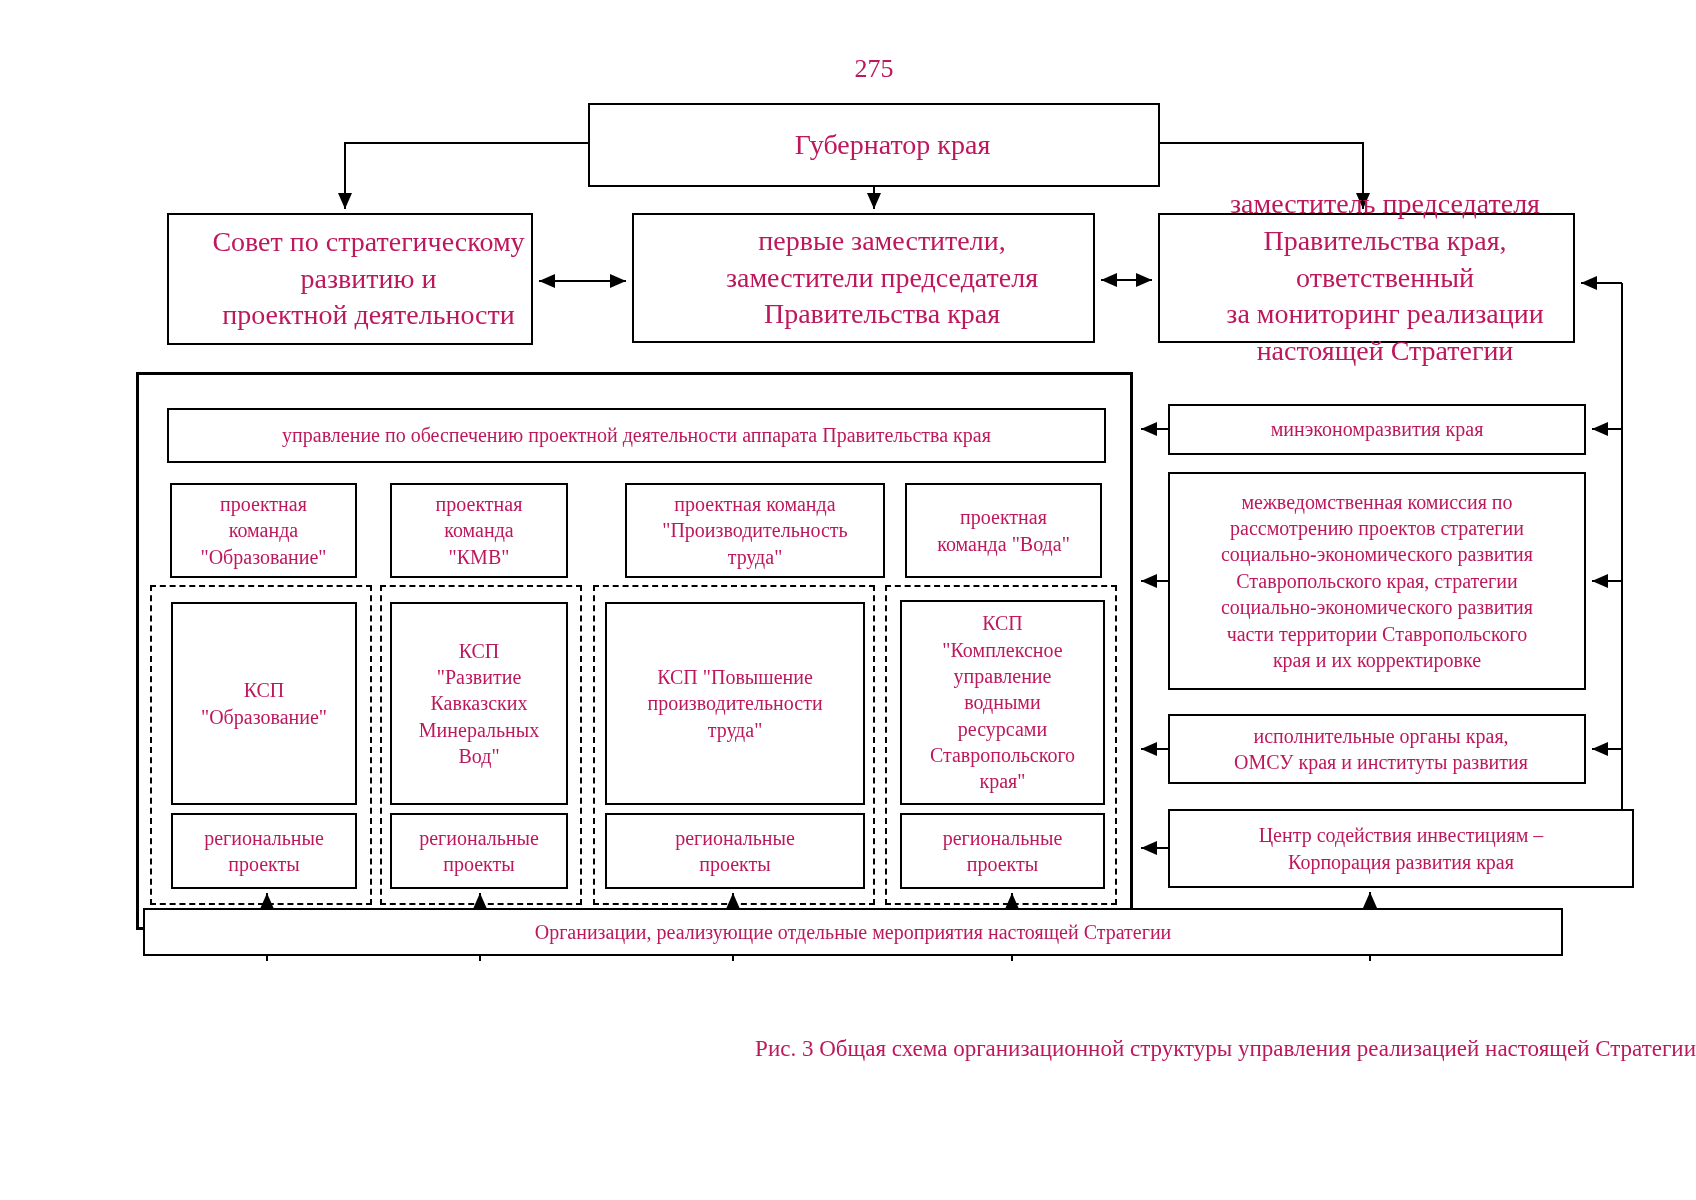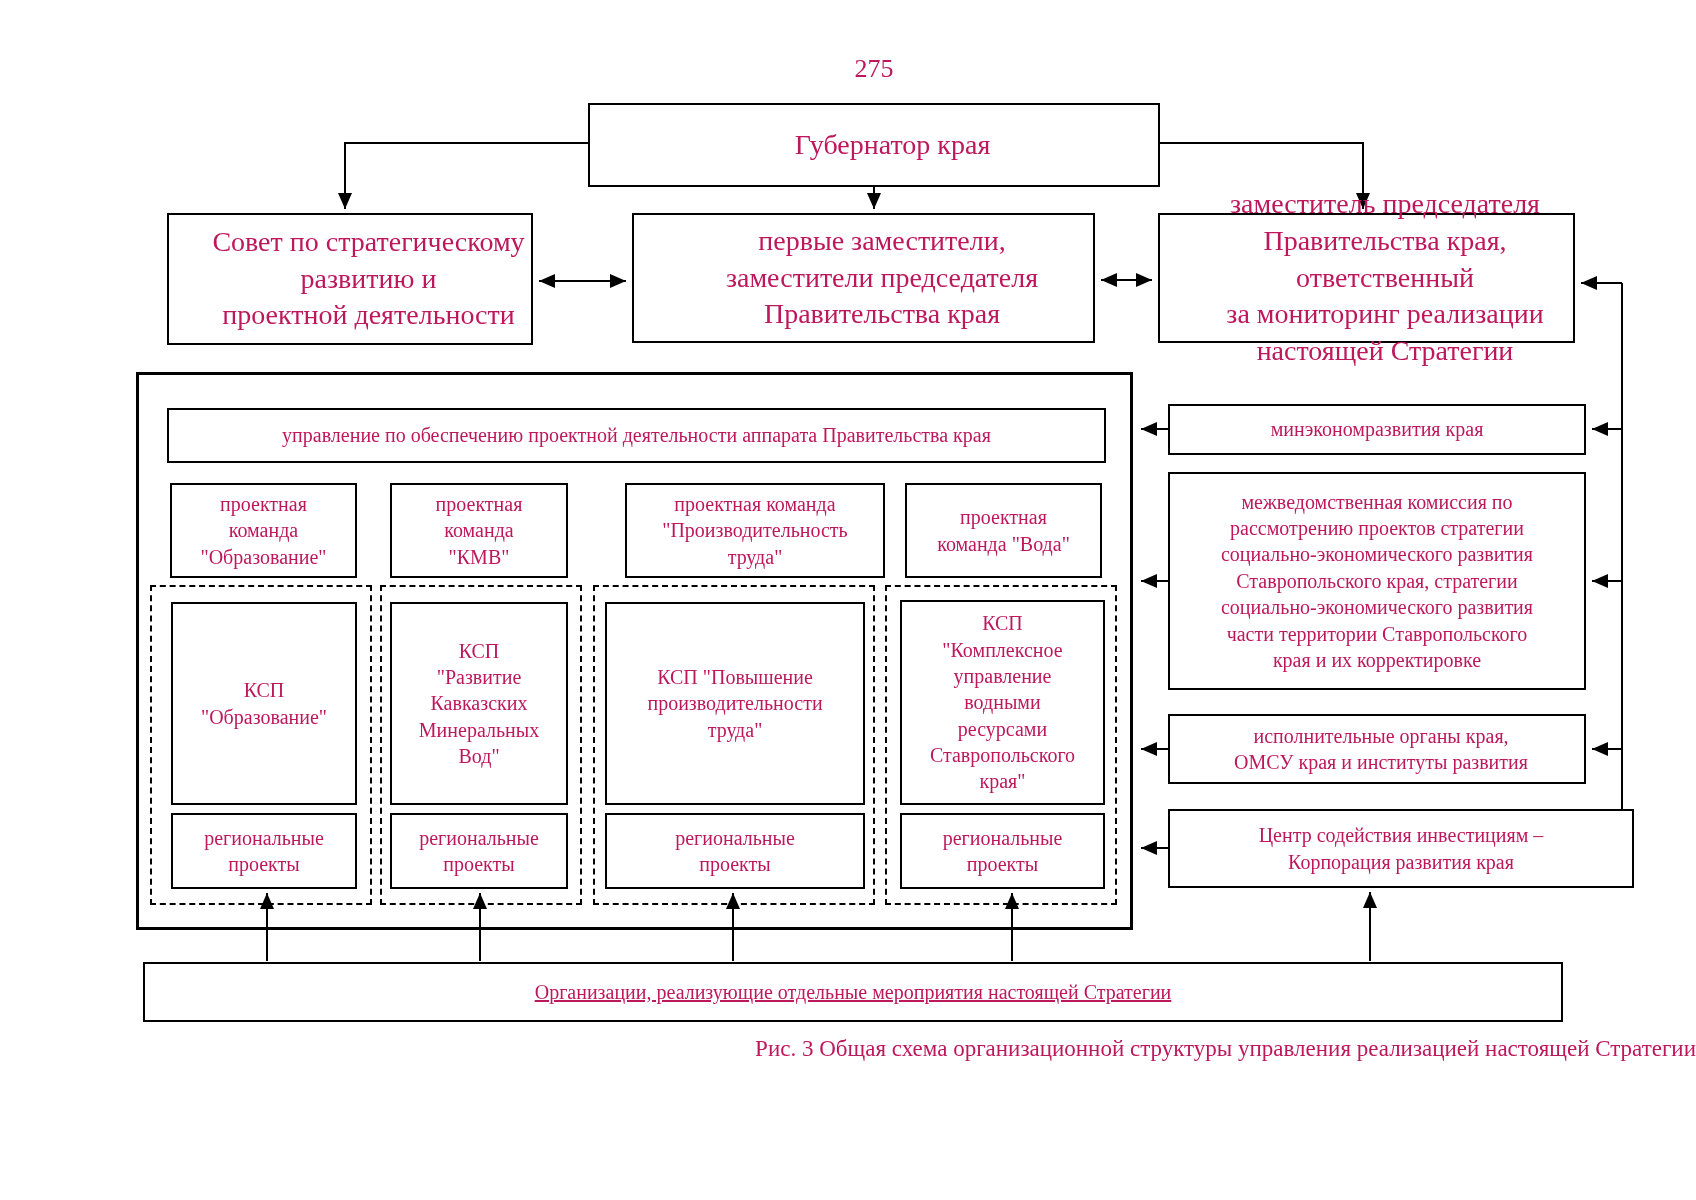--- a/index.html
+++ b/index.html
@@ -35,21 +35,21 @@
   .b-ksp3{left:605px;top:602px;width:260px;height:203px;}
   .b-ksp4{left:900px;top:600px;width:205px;height:205px;}
   .b-reg1{left:171px;top:813px;width:186px;height:76px;}
   .b-reg2{left:390px;top:813px;width:178px;height:76px;}
   .b-reg3{left:605px;top:813px;width:260px;height:76px;}
   .b-reg4{left:900px;top:813px;width:205px;height:76px;}
   .b-rp0{left:1168px;top:404px;width:418px;height:51px;}
   .b-rp1{left:1168px;top:472px;width:418px;height:218px;}
   .b-rp2{left:1168px;top:714px;width:418px;height:70px;padding-left:8px;}
   .b-rp3{left:1168px;top:809px;width:466px;height:79px;}
-  .b-org{left:143px;top:962px;width:1420px;height:60px;text-decoration:underline;}
+  .b-org{left:143px;top:908px;width:1420px;height:48px;}
 </style>
 </head>
 <body>
 
 <div id="diagram">
 
   <div class="pagenum">275</div>
 
   <svg class="connectors" width="1696" height="1200" viewBox="0 0 1696 1200">
     <defs>

